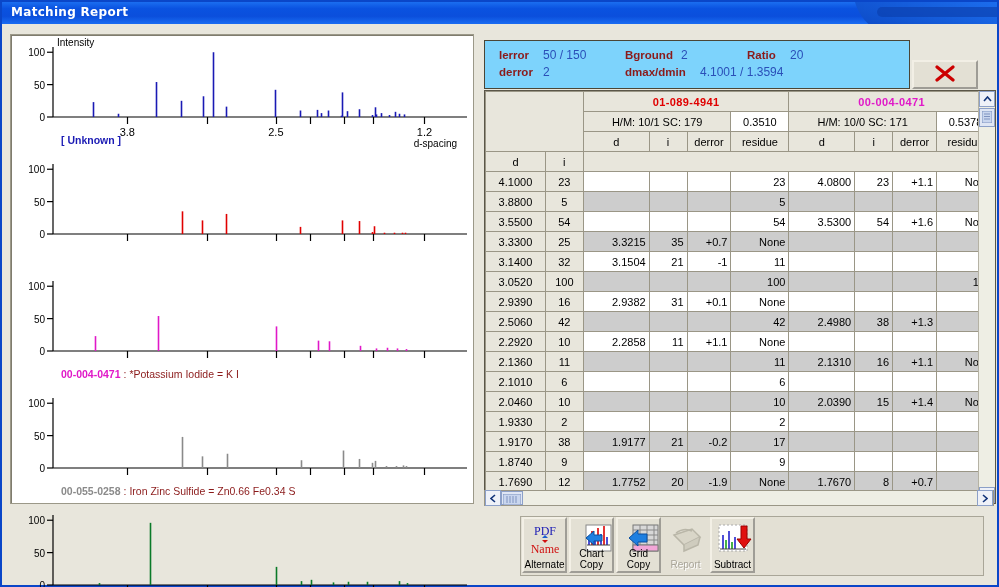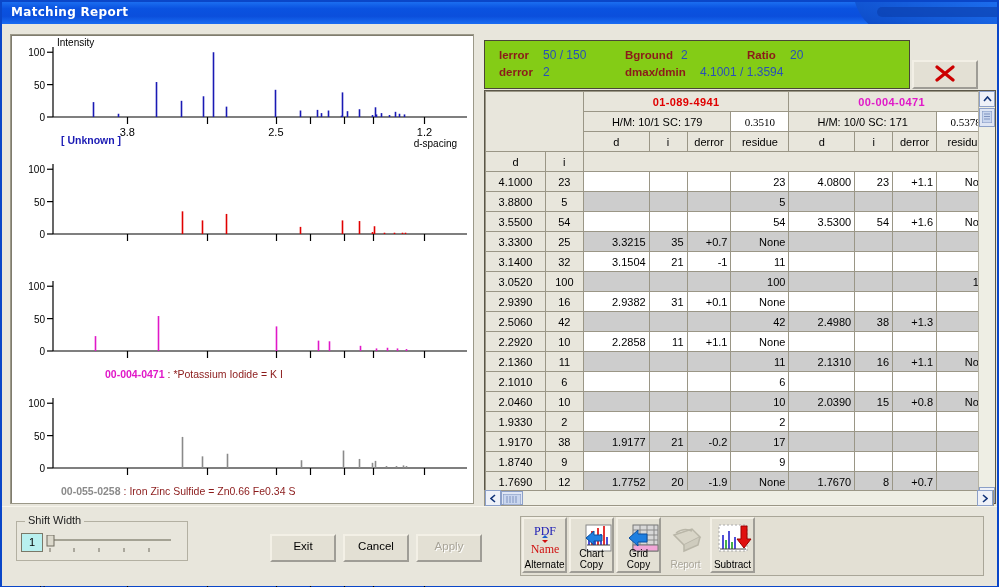--- a/index.html
+++ b/index.html
@@ -26,38 +26,38 @@
   #chartpanel{position:absolute;left:8px;top:32px;width:462px;height:468px;
     background:#fff;border:1px solid #9b9888;
     box-shadow:inset 1px 1px 0 #7f7c6e;}
   .chart{position:relative;width:462px;height:117px;}
   .chart svg{display:block;}
   .plabel{position:absolute;font-size:10.5px;white-space:nowrap;}
   .plabel b{font-size:10.5px;}
 
   
   #infobox{position:absolute;left:482px;top:38px;width:424px;height:47px;
-    background:#84cc16;border:1px solid #4a4636;}
+    background:#7dd3fc;border:1px solid #4a4636;}
   .ilab{position:absolute;color:#8b1a1a;font-weight:bold;font-size:11.5px;}
   .ival{position:absolute;color:#2a4fb8;font-size:12px;}
   #closebtn{position:absolute;left:910px;top:58px;width:62px;height:25px;
     background:#e3e0d4;border:2px outset #f2efe5;cursor:pointer;}
   #closebtn svg{display:block;margin:3px auto;}
 
   
   #gridwrap{position:absolute;left:482px;top:88px;width:510px;height:412px;
     border:1px solid #5a5648;background:#fff;overflow:hidden;}
   table.grid{border-collapse:collapse;table-layout:fixed;font-size:11px;}
   table.grid td,table.grid th{border:1px solid #9a9686;padding:0 3px;height:19px;
     font-weight:normal;font-size:11px;overflow:hidden;white-space:nowrap;}
   .hdr{background:#e8e6dc;text-align:center;}
   .numcell{text-align:right;background:#fff;}
   .numcell.alt{background:#cdcdcd;}
   .keycell{text-align:center;background:#e8e6dc;}
-  .whitebox{background:#fff;font-family:Liberation Serif, serif;}
+  .whitebox{background:#fff;}
   .empty{background:#fff;}
   .empty.alt{background:#cdcdcd;}
 
   
   #vscroll{position:absolute;right:0;top:0;width:16px;height:100%;background:#eeeee4;
     border-left:1px solid #b5b2a4;}
   .sbtn{width:16px;height:16px;background:#eef1f8;border:1px solid #8ca0c8;box-sizing:border-box;
     display:flex;align-items:center;justify-content:center;color:#3b5da8;font-size:9px;cursor:pointer;}
   #vthumb{position:absolute;top:17px;left:0;width:16px;height:19px;background:#dfe6f4;
     border:1px solid #8ca0c8;box-sizing:border-box;}
@@ -203,21 +203,21 @@
           <line x1="386.5" y1="82" x2="386.5" y2="79.4095238095238" stroke="#e018c8" stroke-width="1.6"></line>
           <line x1="395.5" y1="82" x2="395.5" y2="80.05714285714286" stroke="#e018c8" stroke-width="1.6"></line>
           <line x1="116.5" y1="82" x2="116.5" y2="89" stroke="#000" stroke-width="1.2"></line>
           <line x1="196.5" y1="82" x2="196.5" y2="89" stroke="#000" stroke-width="1.2"></line>
           <line x1="265.5" y1="82" x2="265.5" y2="89" stroke="#000" stroke-width="1.2"></line>
           <line x1="299.5" y1="82" x2="299.5" y2="89" stroke="#000" stroke-width="1.2"></line>
           <line x1="333.5" y1="82" x2="333.5" y2="89" stroke="#000" stroke-width="1.2"></line>
           <line x1="362.5" y1="82" x2="362.5" y2="89" stroke="#000" stroke-width="1.2"></line>
           <line x1="413.5" y1="82" x2="413.5" y2="89" stroke="#000" stroke-width="1.2"></line>
         </svg>
-        <div class="plabel" style="left: 50px; top: 99px; margin-left: 44px;"><b style="color: rgb(224, 24, 200);">00-004-0471</b><span style="color: rgb(139, 26, 26); margin-left: 3px;">: *Potassium Iodide = K I</span></div>
+        <div class="plabel" style="left: 50px; top: 99px;"><b style="color: rgb(224, 24, 200);">00-004-0471</b><span style="color: rgb(139, 26, 26); margin-left: 3px;">: *Potassium Iodide = K I</span></div>
       </div>
       <div class="chart">
         <svg width="460" height="117" viewBox="0 0 460 117">
           <line x1="42" y1="12" x2="42" y2="82" stroke="#000" stroke-width="1.2"></line>
           <line x1="42" y1="82" x2="456" y2="82" stroke="#000" stroke-width="1.2"></line>
           <line x1="36" y1="82" x2="42" y2="82" stroke="#000" stroke-width="1.2"></line>
           <text x="34" y="86" text-anchor="end" font-size="10" font-family="&quot;Liberation Sans&quot;, sans-serif" fill="#000">0</text>
           <line x1="36" y1="49.61904761904762" x2="42" y2="49.61904761904762" stroke="#000" stroke-width="1.2"></line>
           <text x="34" y="53.61904761904762" text-anchor="end" font-size="10" font-family="&quot;Liberation Sans&quot;, sans-serif" fill="#000">50</text>
           <line x1="36" y1="17.23809523809524" x2="42" y2="17.23809523809524" stroke="#000" stroke-width="1.2"></line>
@@ -474,21 +474,21 @@
             </tr>
             <tr>
               <td class="keycell">2.0460</td>
               <td class="keycell">10</td>
               <td class="empty alt"></td>
               <td class="empty alt"></td>
               <td class="empty alt"></td>
               <td class="numcell alt">10</td>
               <td class="numcell alt">2.0390</td>
               <td class="numcell alt">15</td>
-              <td class="numcell alt">+0.8</td>
+              <td class="numcell alt">+1.4</td>
               <td class="numcell alt">None</td>
             </tr>
             <tr>
               <td class="keycell">1.9330</td>
               <td class="keycell">2</td>
               <td class="empty"></td>
               <td class="empty"></td>
               <td class="empty"></td>
               <td class="numcell">2</td>
               <td class="empty"></td>
@@ -579,43 +579,20 @@
         <path d="M4 2v7M7 2v7M10 2v7M13 2v7" stroke="#7e93c0" stroke-width="1"></path>
         </svg>
     </div>
     <div class="sbtn" style="margin-left:auto">
       <svg width="6" height="9" viewBox="0 0 6 9">
         <path d="M1 1 L5 4.5 L1 8" fill="none" stroke="#12347a" stroke-width="1.6"></path>
         </svg>
     </div>
   </div>
 
-  <div id="bottom">
-    <div id="shiftgroup">
-      <span class="glabel">Shift Width</span>
-      <div id="shiftval">1</div>
-      <div id="slider">
-        <svg width="130" height="22" viewBox="0 0 130 22">
-          <line x1="4" y1="5" x2="126" y2="5" stroke="#8e8b7c" stroke-width="1.6"></line>
-          <rect x="2" y="0" width="7" height="11" fill="#dcd9cc" stroke="#6e6b5e"></rect>
-          <g stroke="#6e6b5e" stroke-width="1">
-            <line x1="5" y1="13" x2="5" y2="17"></line>
-              <line x1="29" y1="13" x2="29" y2="17"></line>
-            <line x1="54" y1="13" x2="54" y2="17"></line>
-              <line x1="79" y1="13" x2="79" y2="17"></line>
-            <line x1="104" y1="13" x2="104" y2="17"></line>
-          </g>
-        </svg>
-      </div>
-    </div>
-
-    <div class="btn" style="left:268px;top:27px;width:62px">Exit</div>
-    <div class="btn" style="left:341px;top:27px;width:62px">Cancel</div>
-    <div class="btn dis" style="left:414px;top:27px;width:62px">Apply</div>
-  </div>
 
   <div id="tools">
       <div class="tool">
         <div class="ticon">
           <svg width="40" height="32" viewBox="0 0 40 32">
             <text x="20" y="12" text-anchor="middle" font-size="12" font-family="&quot;Liberation Serif&quot;, serif" fill="#1a1ab4">PDF</text>
             <path d="M17 15 L23 15 L20 12 Z" fill="#1a5fd0"></path>
             <path d="M17 17 L23 17 L20 20 Z" fill="#d01010"></path>
             <text x="20" y="30" text-anchor="middle" font-size="12" font-family="&quot;Liberation Serif&quot;, serif" fill="#d01010">Name</text>
           </svg>

